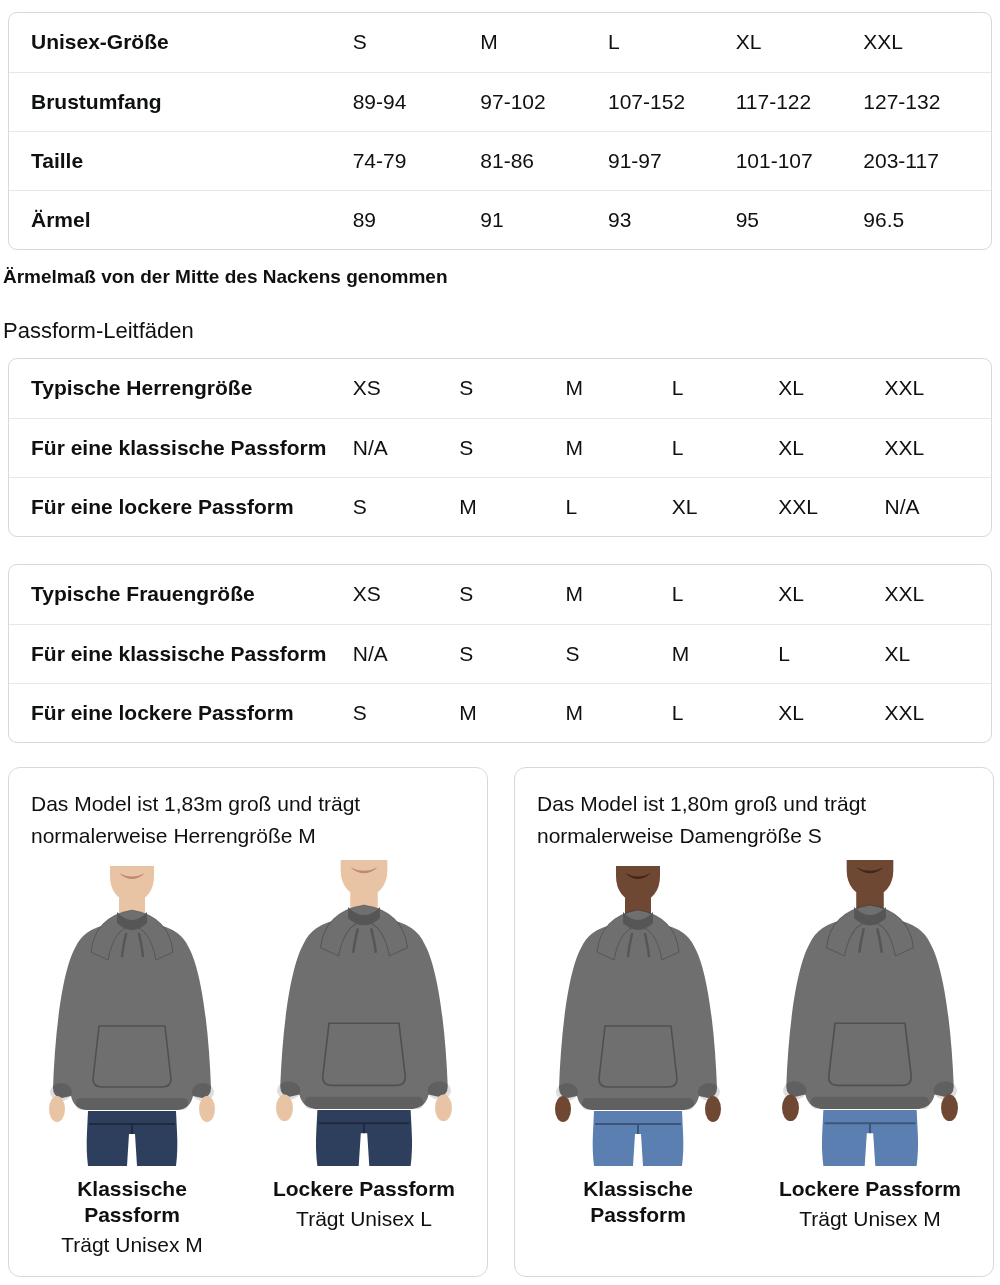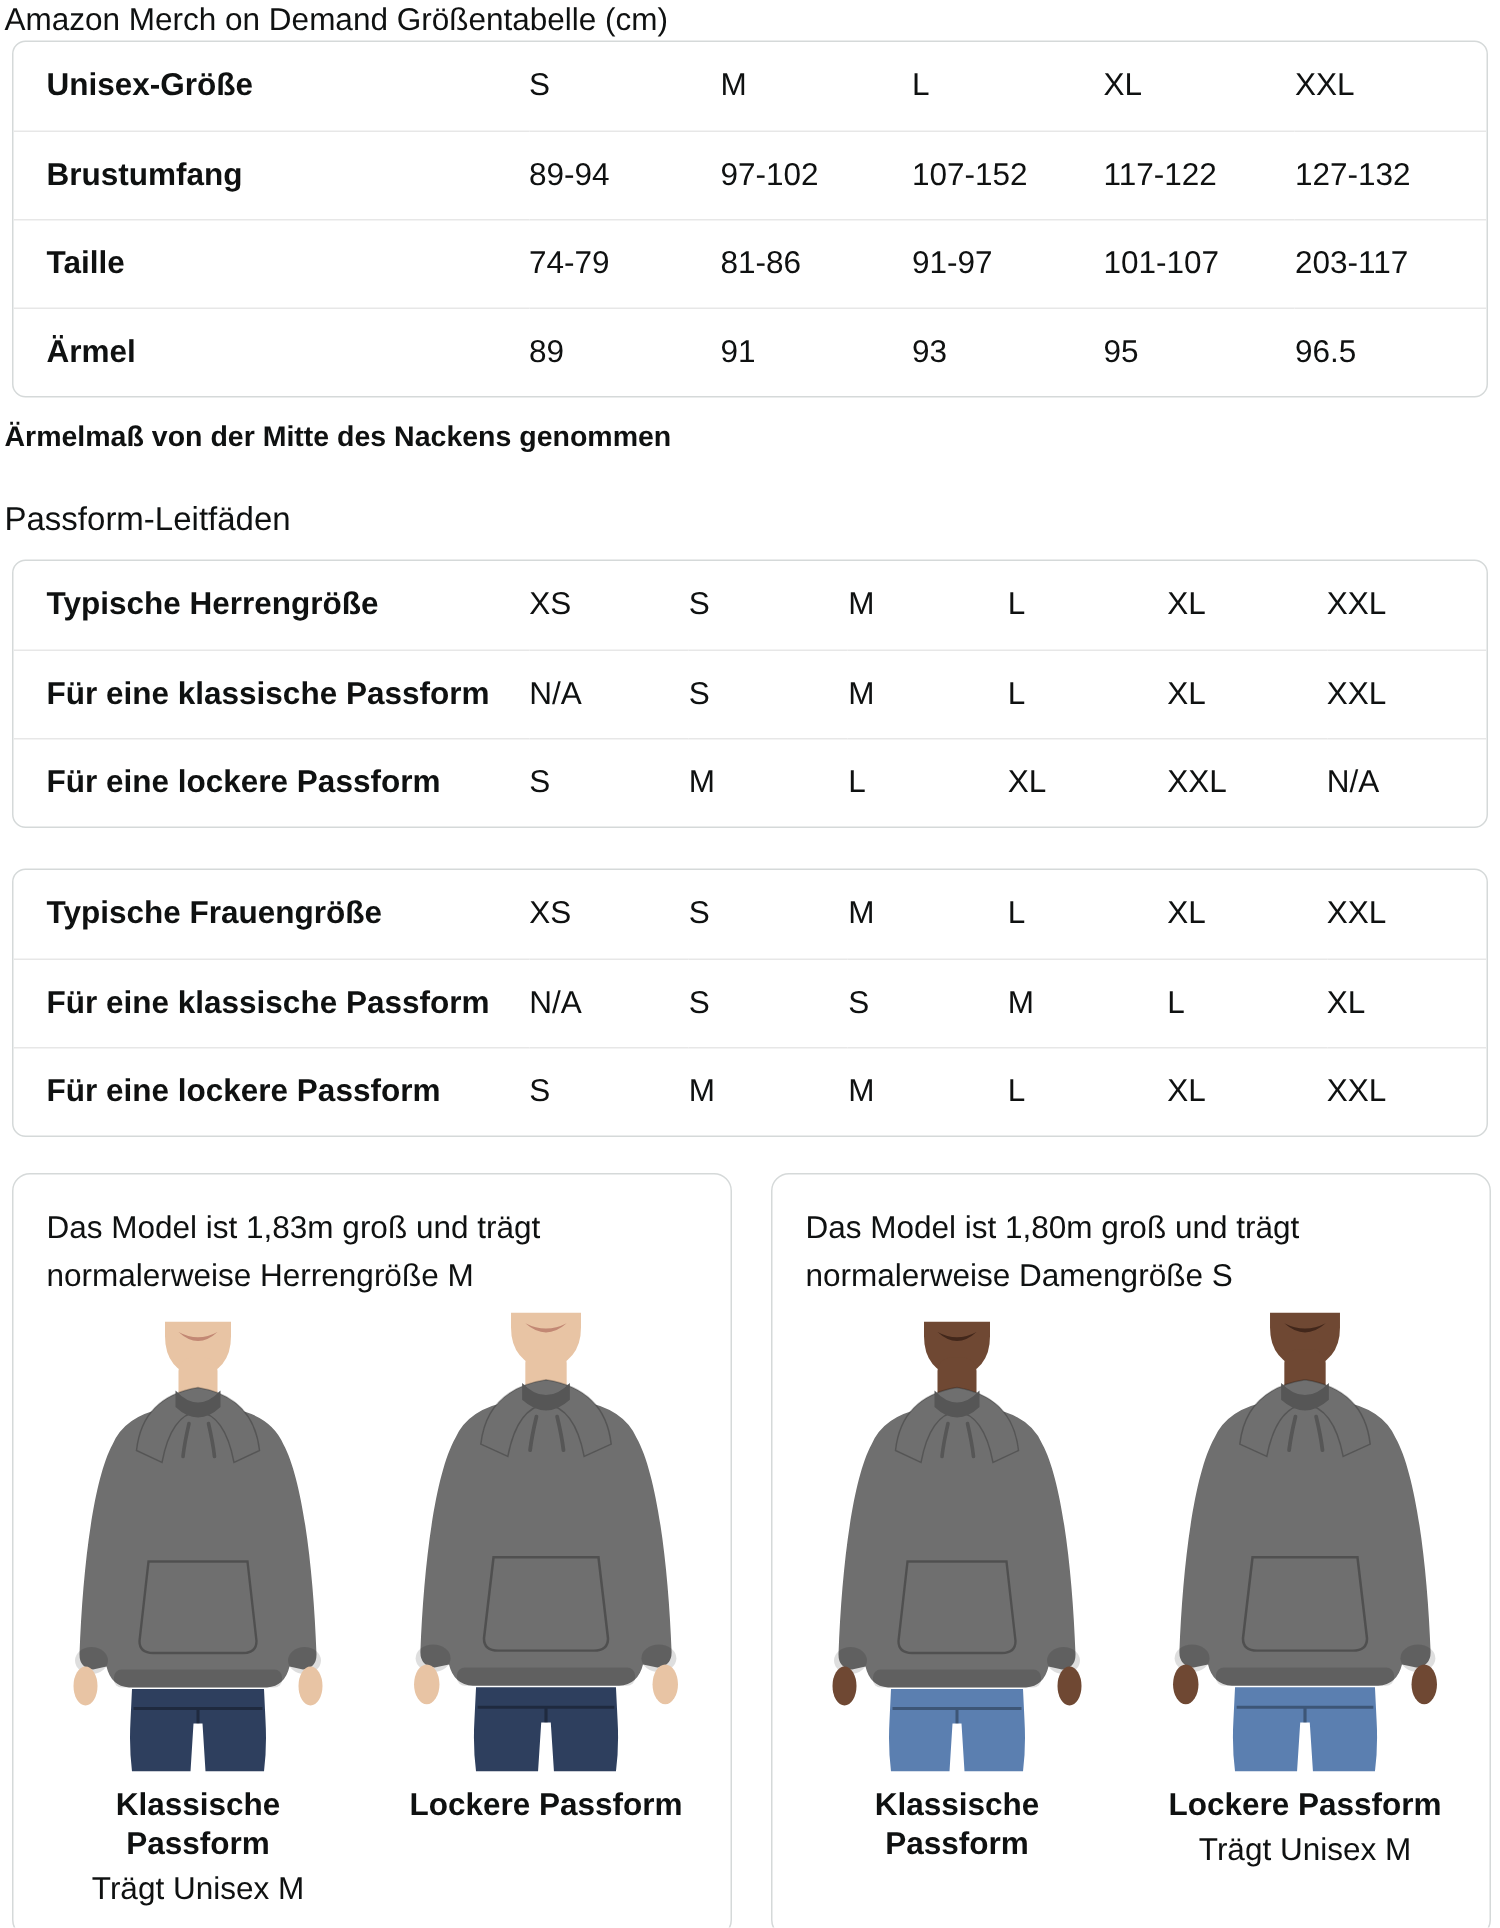--- a/index.html
+++ b/index.html
@@ -13,21 +13,21 @@
   body{
     width:1000px;height:1285px;background:#fff;color:var(--text,#0f1111);
     font-family:"Liberation Sans",sans-serif;overflow:hidden;
   }
   .page{padding:0}
   .page-title{font-size:21px;font-weight:400;margin:0 0 0 3px;padding-top:1px;line-height:26px}
   .block{margin-left:8px;margin-right:8px}
   .size-card{
     border:1px solid var(--border,#d5d9d9);border-radius:9px;overflow:hidden;background:#fff;
   }
-  .size-card.first{}
+  .size-card.first{margin-top:12px}
   .size-card.men{margin-top:14px}
   .size-card.women{margin-top:27px}
   table.size-table{width:100%;border-collapse:collapse;font-size:21px;color:var(--text)}
   table.size-table td{height:59px;vertical-align:middle;padding:0}
   table.size-table tr + tr td{border-top:1px solid var(--divider,#e7e7e7)}
   td.lbl{padding-left:22px !important;font-weight:700}
   col.c-label{width:35%}
   col.c-val5{width:13%}
   col.c-val6{width:10.83%}
   .note{font-size:19px;line-height:22px;margin:16px 0 0 3px;font-weight:700}
@@ -77,21 +77,20 @@
     <path class="s-line" d="M97,68 q-3,13 -4,22 M110,68 q3,13 4,22"></path>
     <path class="f-denim" d="M59,245 L147,245 L148,266 Q149,284 147,300 L108,300 L106,268 L100,268 L98,300 L59,300 Q57,284 58,266 Z"></path>
     <path class="s-denim" d="M60,258 L146,258 M103,258 L103,268"></path>
     <ellipse class="f-skin" cx="28" cy="243" rx="8" ry="13"></ellipse>
     <ellipse class="f-skin" cx="178" cy="243" rx="8" ry="13"></ellipse>
   </symbol>
 </svg>
 
 <div class="page">
 
-  <h1 class="page-title">Amazon Merch on Demand Größentabelle (cm)</h1>
 
   <div class="size-card first block">
     <table class="size-table">
       <colgroup>
           <col class="c-label">
           <col class="c-val5">
           <col class="c-val5">
           <col class="c-val5">
           <col class="c-val5">
           <col class="c-val5">
@@ -233,20 +232,21 @@
               <use href="#model-figure"></use>
             </svg>
           <div class="fit-label">Klassische Passform</div>
           <div class="size-label">Trägt Unisex M</div>
         </div>
         <div class="photo male loose">
           <svg class="fig" viewBox="0 0 206 300">
               <use href="#model-figure"></use>
             </svg>
           <div class="fit-label">Lockere Passform</div>
+          <div class="size-label">Trägt Unisex L</div>
         </div>
       </div>
     </div>
 
     <div class="model-card">
       <p class="model-desc">Das Model ist 1,80m groß und trägt normalerweise Damengröße S</p>
       <div class="photos">
         <div class="photo female classic">
           <svg class="fig" viewBox="0 0 206 300">
               <use href="#model-figure"></use>

